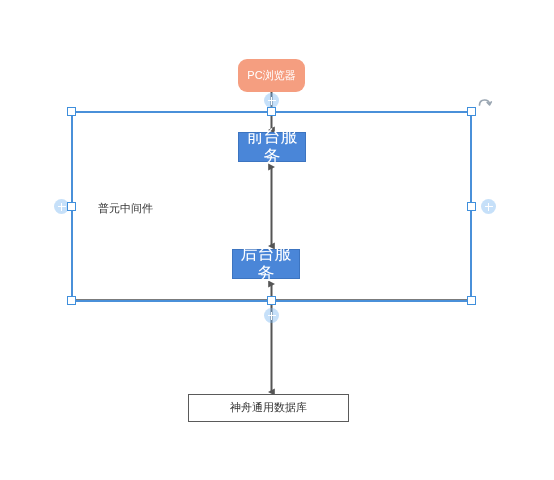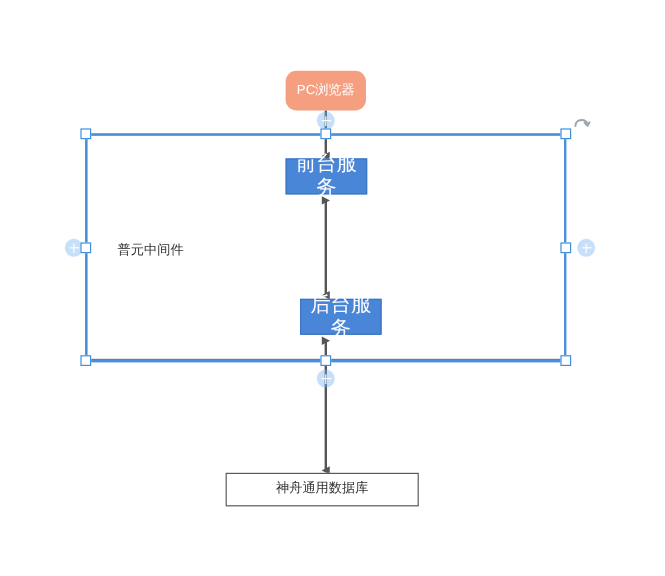--- a/index.html
+++ b/index.html
@@ -52,21 +52,21 @@
   .node-service {
     width: 68px;
     height: 30px;
     background: #4a86d8;
     border: 1px solid #3c74c0;
     color: #ffffff;
     font-size: 17px;
     z-index: 6;
   }
   .node-front { left: 238px; top: 132px; }
-  .node-back  { left: 250px; top: 249px; align-items: center; }
+  .node-back  { left: 232px; top: 249px; align-items: center; }
 
   
   .node-db {
     left: 188px;
     top: 394px;
     width: 161px;
     height: 28px;
     background: #ffffff;
     border: 1px solid #5a5a5a;
     color: #333333;

